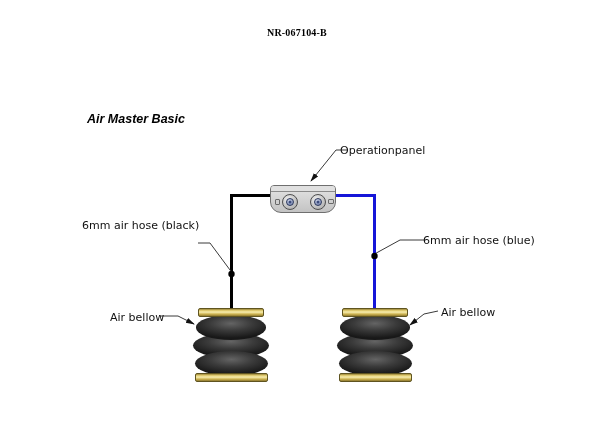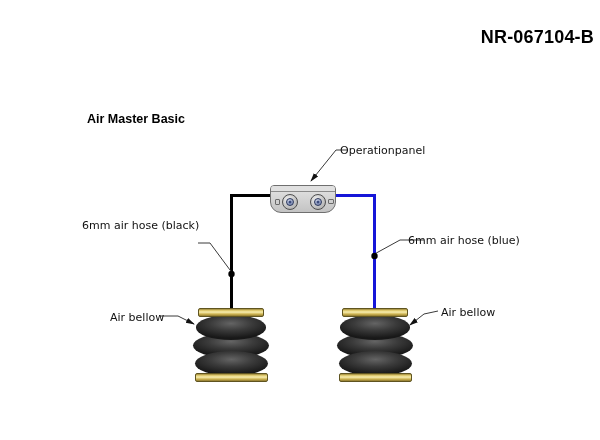--- a/index.html
+++ b/index.html
@@ -8,38 +8,38 @@
     position:relative;
     background:#ffffff;
     font-family:"DejaVu Sans", sans-serif;
     overflow:hidden;
   }
   .abs { position:absolute; }
 
   
   .doc-title {
     left:0; right:6px; top:27px;
-    text-align:right;
-    font-family:Liberation Sans, sans-serif;
-    font-weight:bold; font-size:18px; color:#000;
+    text-align:center;
+    font-family:Liberation Serif, serif;
+    font-weight:bold; font-size:10px; color:#000;
     letter-spacing:0.2px;
   }
   .product-name {
     left:87px; top:112px;
     font-family:"Liberation Sans", sans-serif;
-    font-weight:bold; font-size:12.5px; color:#000;
+    font-weight:bold; font-size:12.5px; color:#000;font-style:italic;
   }
 
   
   .callout {
     font-size:11px; color:#111; white-space:nowrap;
   }
   .lbl-oppanel   { left:340px; top:144px; }
   .lbl-hoseblack { left:82px;  top:219px;text-align:right; }
-  .lbl-hoseblue  { left:408px; top:234px; }
+  .lbl-hoseblue  { left:423px; top:234px; }
   .lbl-bellow-l  { left:110px; top:311px; }
   .lbl-bellow-r  { left:441px; top:306px; }
 
   
   svg.overlay { left:0; top:0; }
 
   
   .op-panel {
     left:270px; top:185px; width:66px; height:28px;
     background:linear-gradient(180deg,#e6e6e6 0%,#d7d7d7 40%,#c3c3c3 100%);

